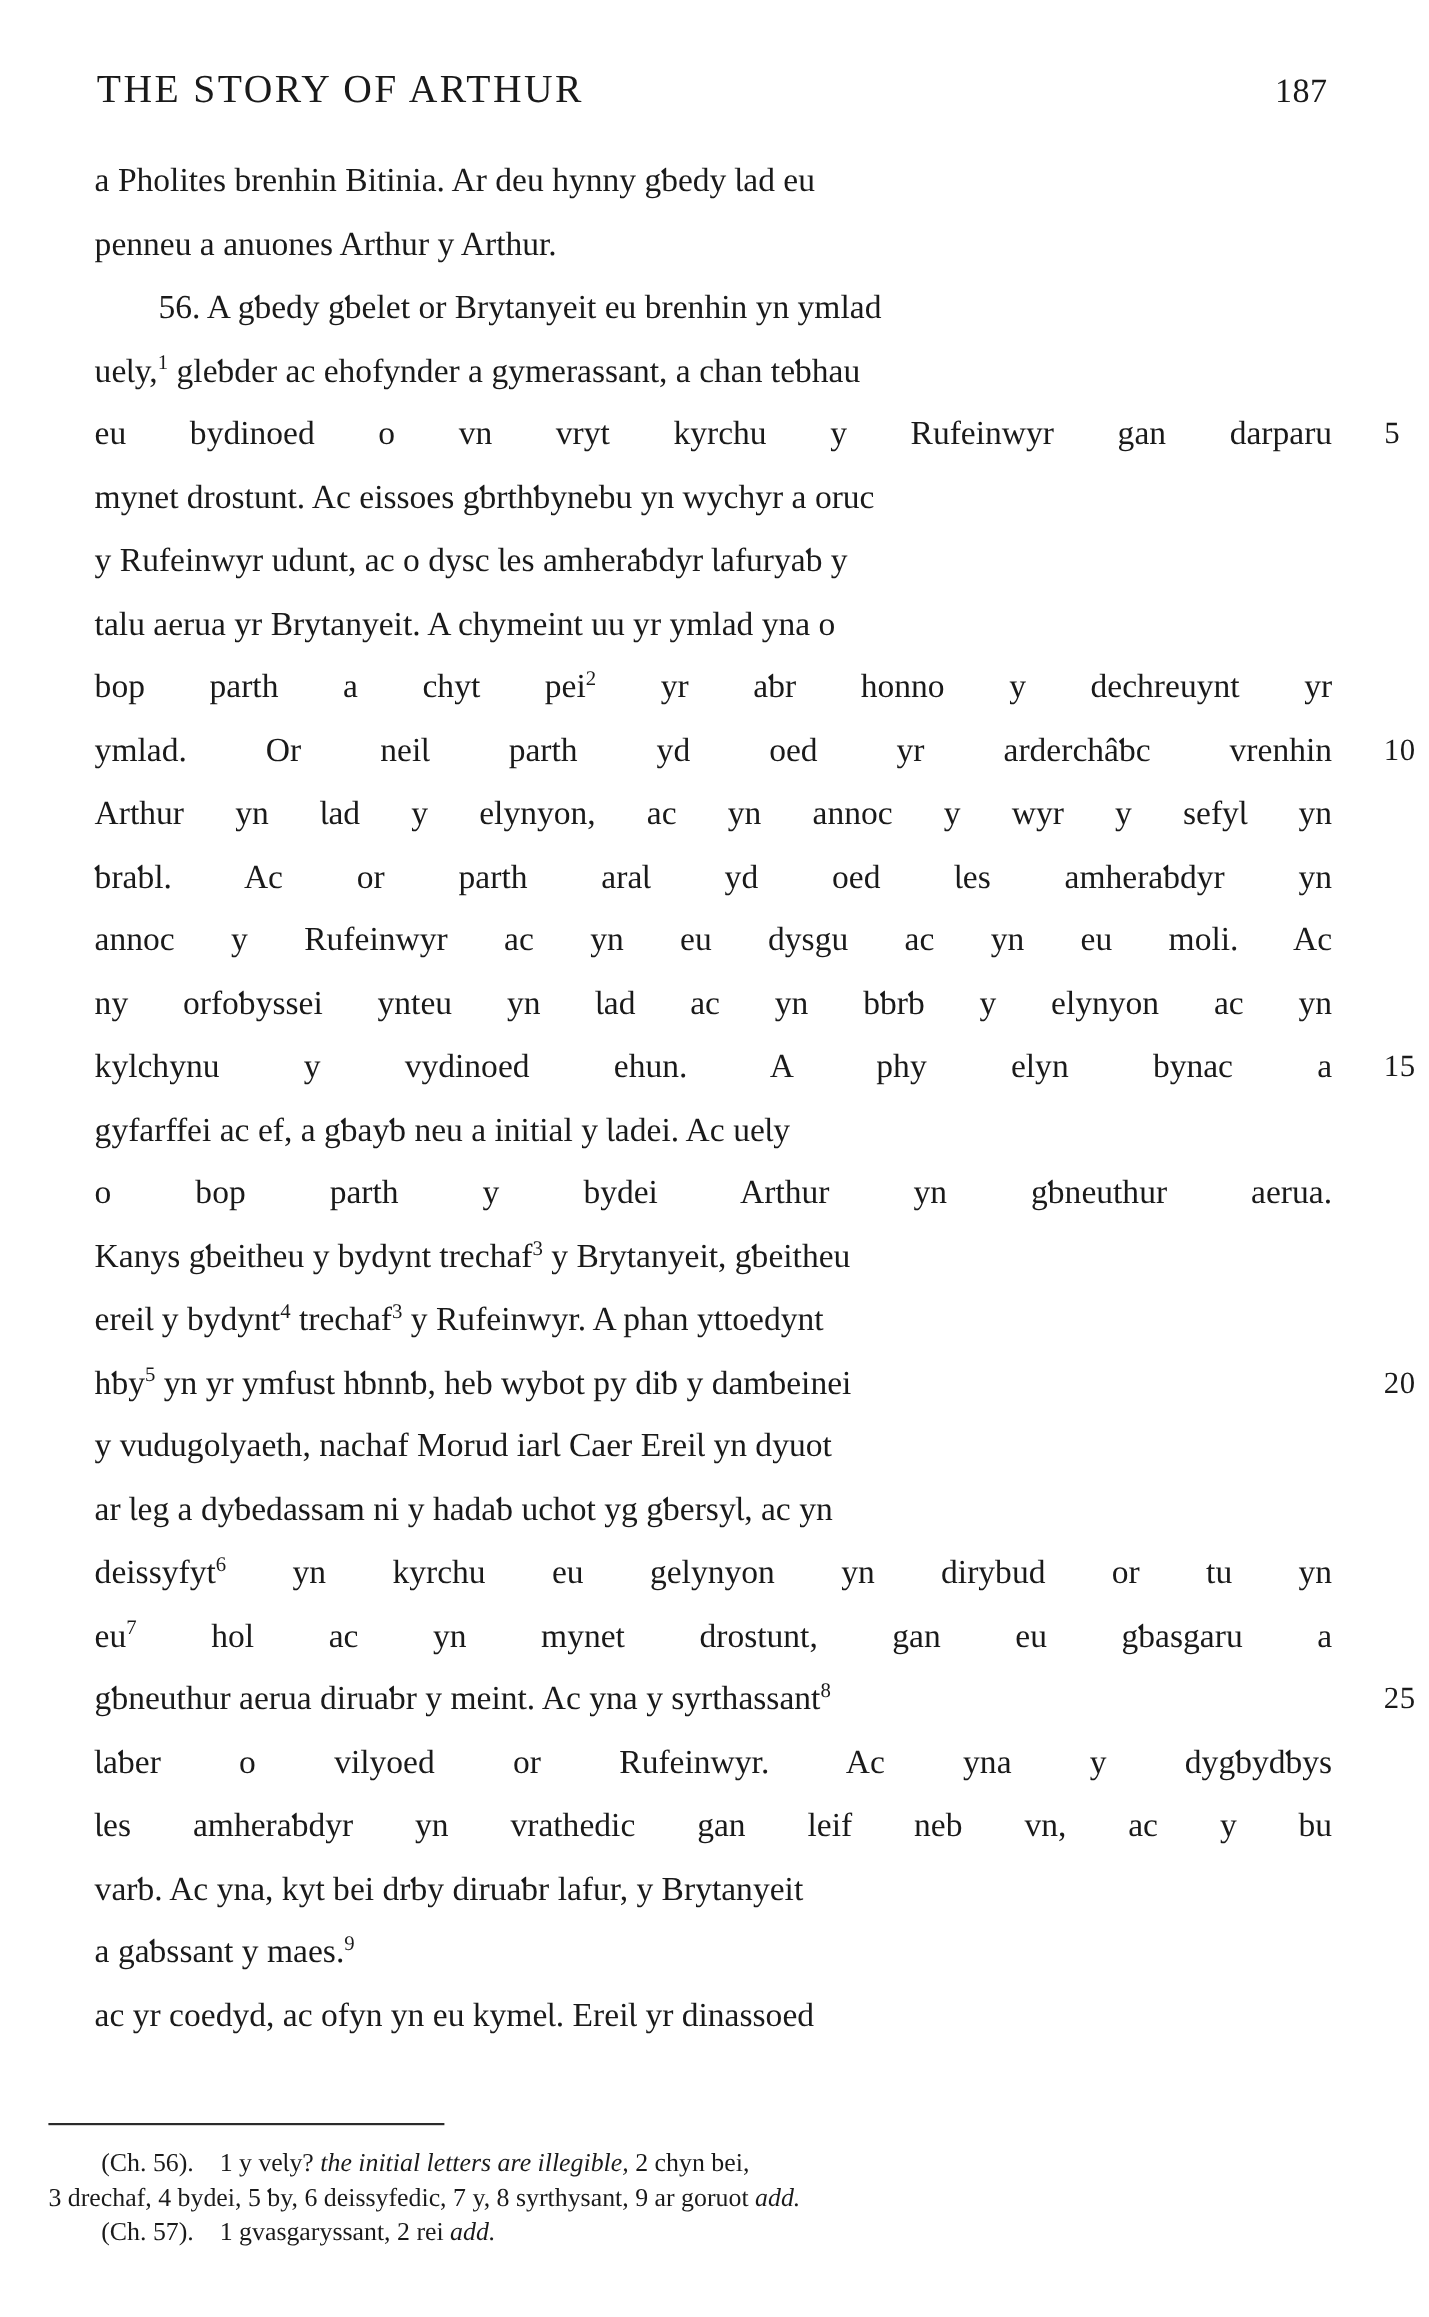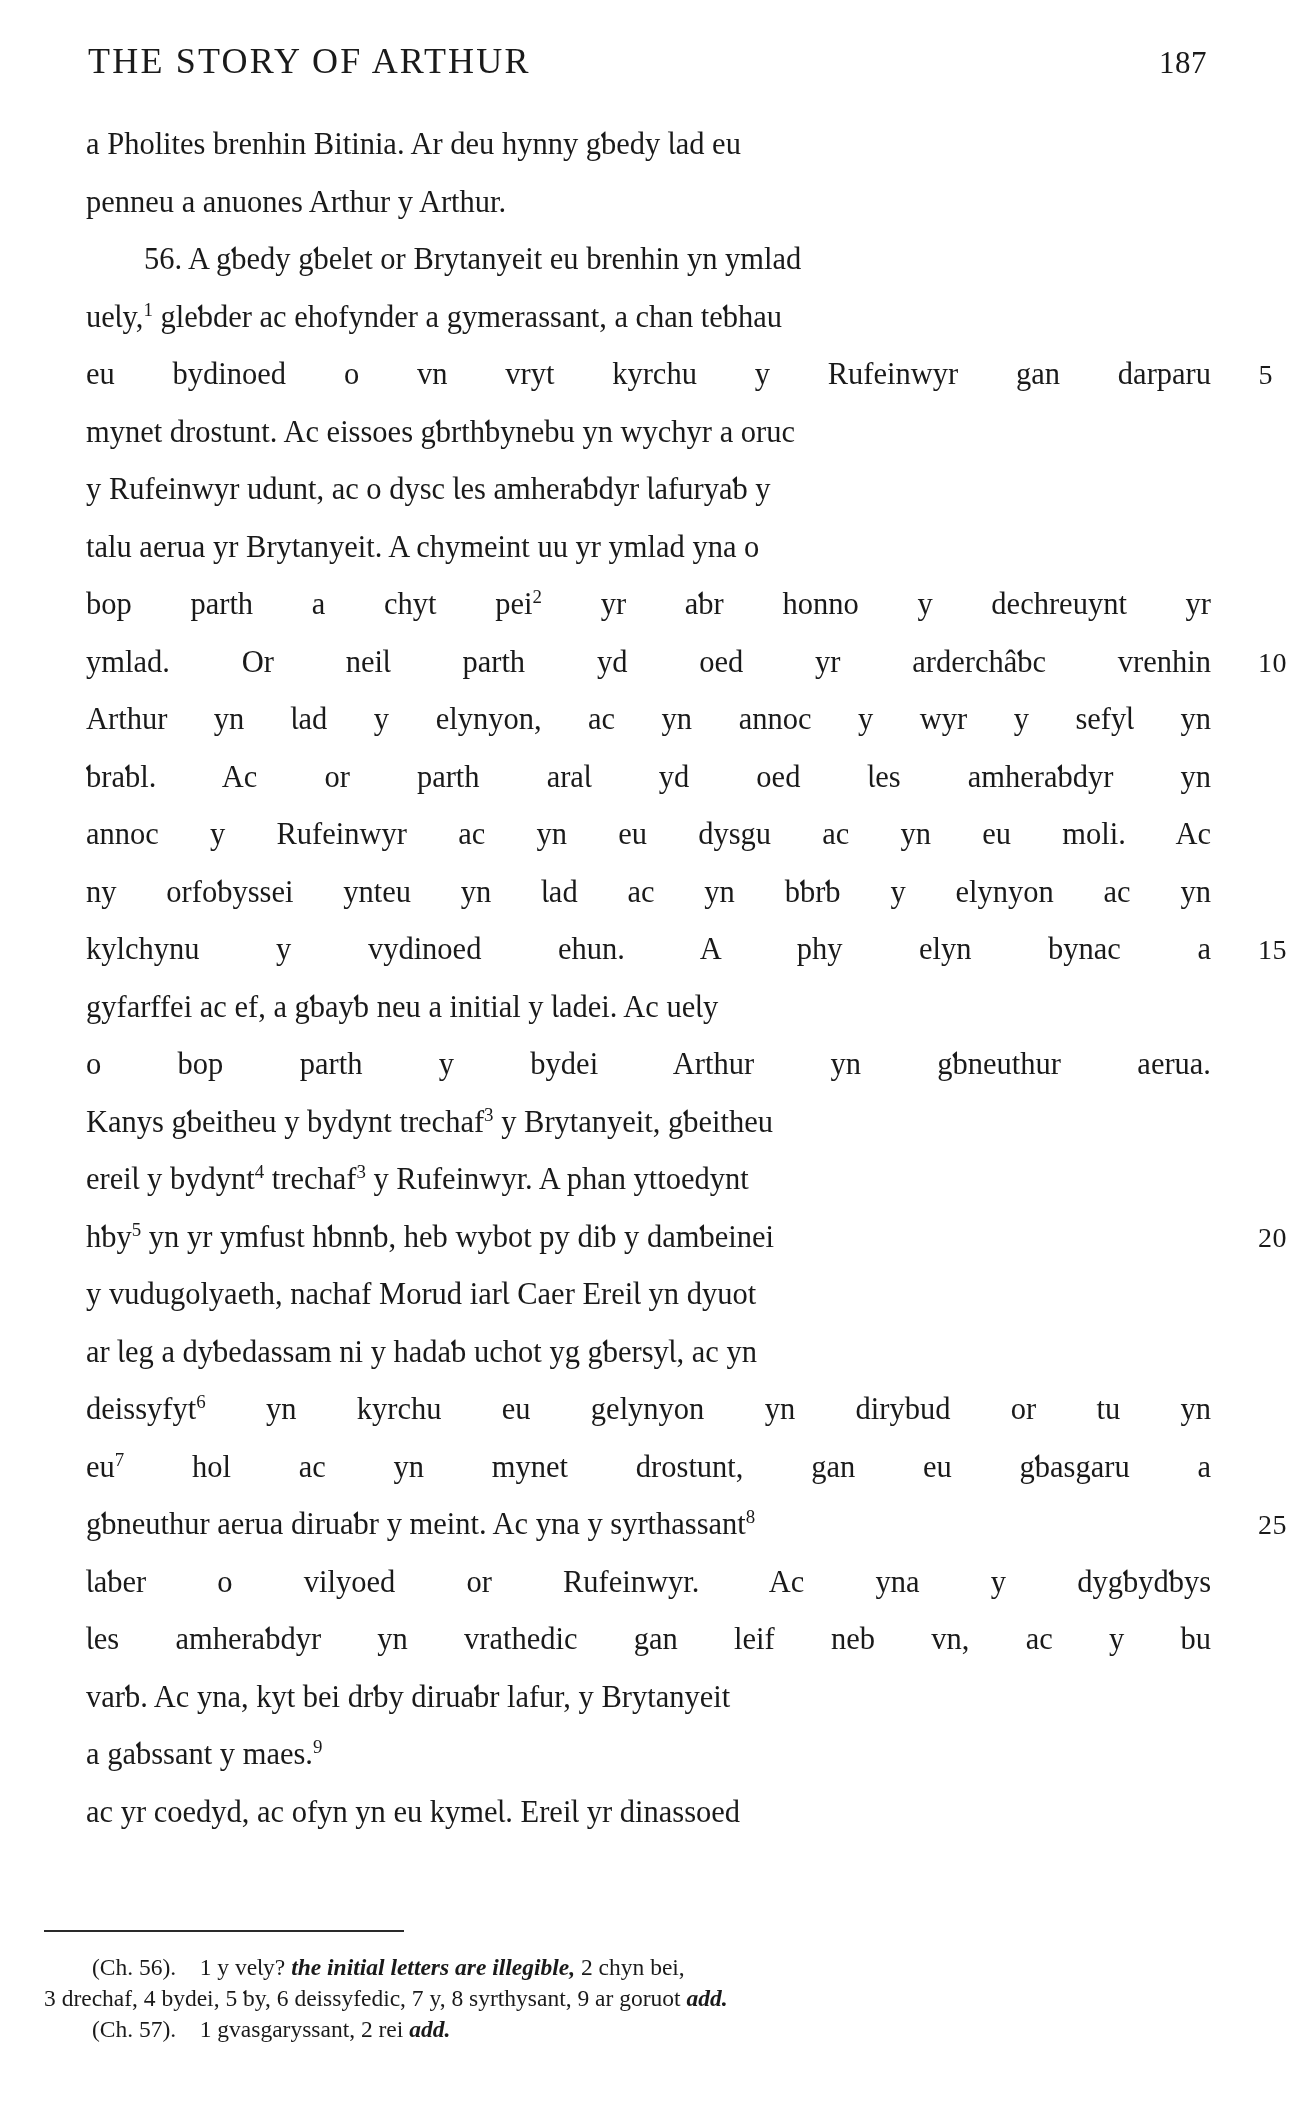--- a/index.html
+++ b/index.html
@@ -12,21 +12,21 @@
     height: 2106px;
     font-family: "Liberation Serif", serif;
     color: #1a1a1a;
     overflow: hidden;
   }
   .page {
     position: relative;
     width: 1299px;
     height: 2106px;
     box-sizing: border-box;
-    padding: 40px 58px 0 44px;
+    padding: 60px 58px 0 44px;
   }
   
   .runhead {
     display: flex;
     align-items: baseline;
     justify-content: space-between;
     margin: 0 34px 0 44px;
     padding-bottom: 10px;
   }
   .runhead .title {
@@ -95,21 +95,20 @@
   }
   .notes .nline {
     white-space: nowrap;
   }
   .notes .ind {
     display: inline-block;
     width: 48px;
   }
   .notes i {
     font-style: italic;
-    font-weight: bold;
   }
 </style>
 </head>
 <body>
 
 <div class="page">
 
   <div class="runhead">
     <div class="title">THE STORY OF ARTHUR</div>
     <div class="folio">187</div>

